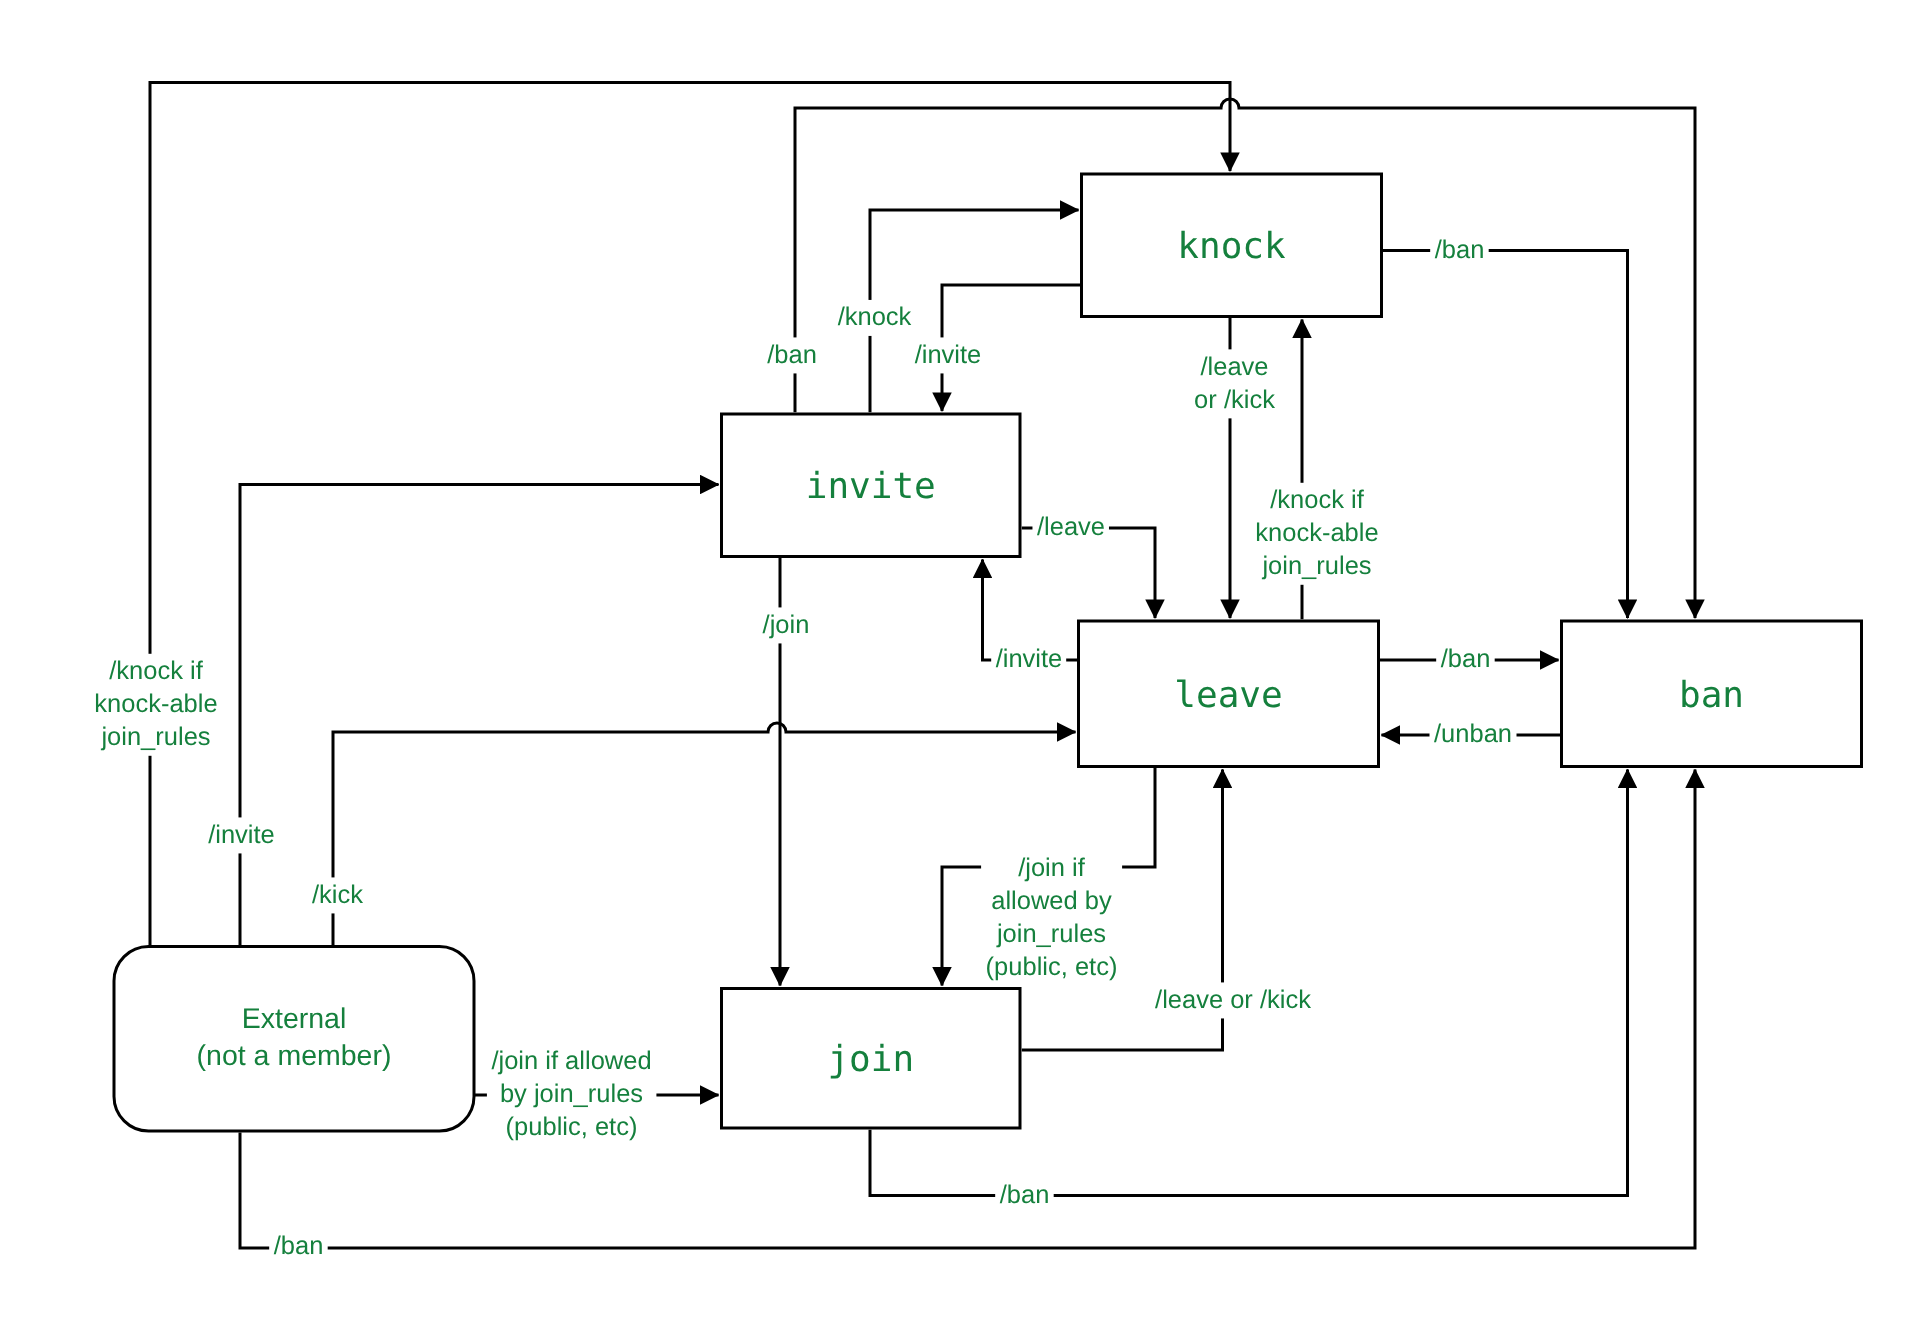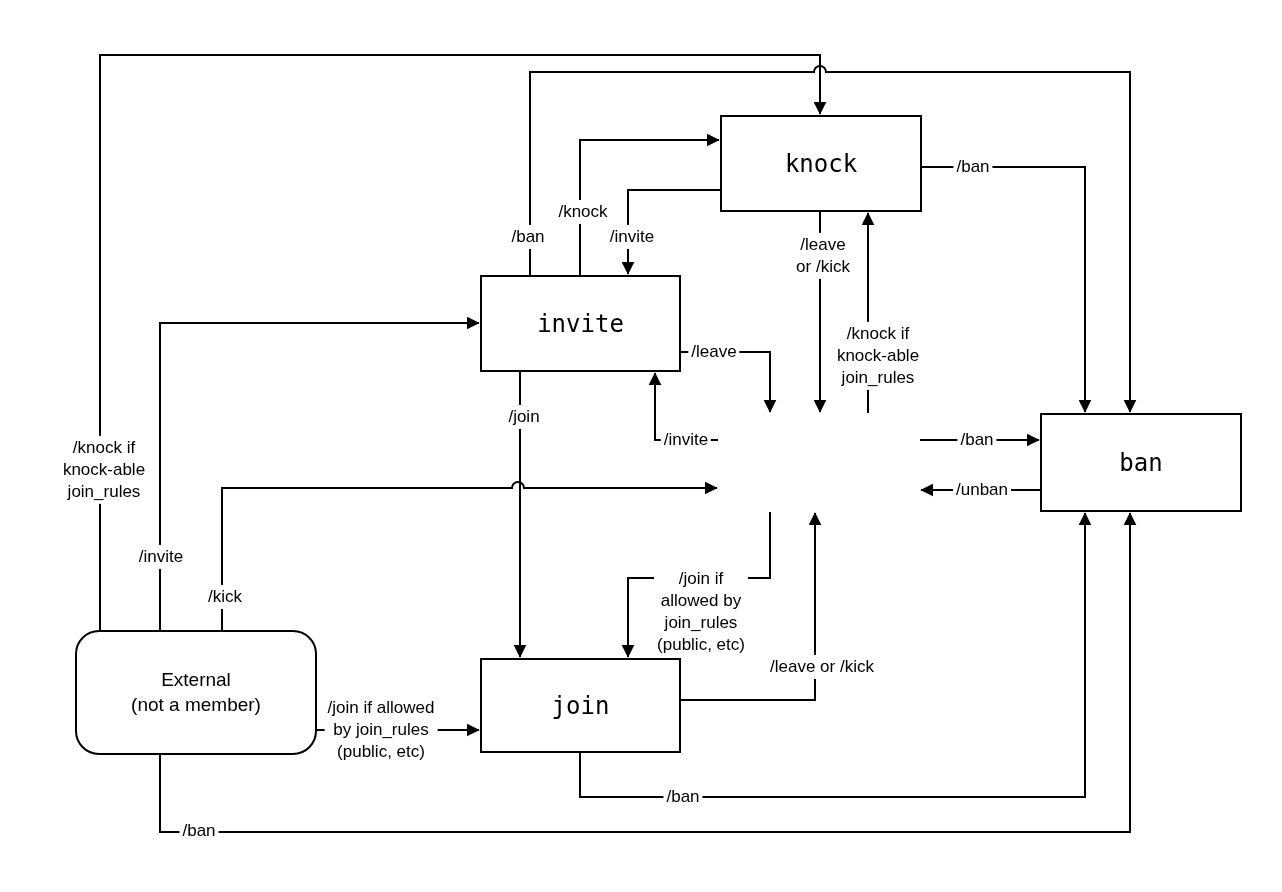--- a/index.html
+++ b/index.html
@@ -3,21 +3,21 @@
 <meta charset="utf-8">
 <style>
   * { margin: 0; padding: 0; box-sizing: border-box; }
   html, body { background: #ffffff; }
   .canvas {
     position: relative;
     width: 1282px;
     height: 892px;
     background: #ffffff;
     font-family: "Liberation Sans", sans-serif;
-    color: #000000;
+    color: #15803d;
     overflow: hidden;
   }
   svg.edges { position: absolute; left: 0; top: 0; z-index: 1; }
   svg.edges path.edge {
     stroke: #000;
     stroke-width: 2;
     fill: none;
     marker-end: url(#arrowhead);
   }
   .node {
@@ -82,20 +82,21 @@
     <path class="edge" d="M 520 372 V 657"></path>
     <path class="edge" d="M 770 512 V 578 H 628 V 657"></path>
     <path class="edge" d="M 681 700 H 815 V 513"></path>
     <path class="edge" d="M 580 753 V 797 H 1085 V 513"></path>
   </svg>
 
   <div class="node" style="left:720px; top:115px; width:202px; height:97px;">knock</div>
 
   <div class="node" style="left:480px; top:275px; width:201px; height:97px;">invite</div>
 
+  <div class="node" style="left:718px; top:413px; width:202px; height:99px;">leave</div>
 
   <div class="node" style="left:1040px; top:413px; width:202px; height:99px;">ban</div>
 
   <div class="node" style="left:480px; top:658px; width:201px; height:95px;">join</div>
 
   <div class="node rounded" style="left:40px; top:630px; width:242px; height:125px;margin-left:35px;">External
 (not a member)</div>
 
   <div class="elabel" style="left:104px; top:470px;">/knock if
 knock-able

